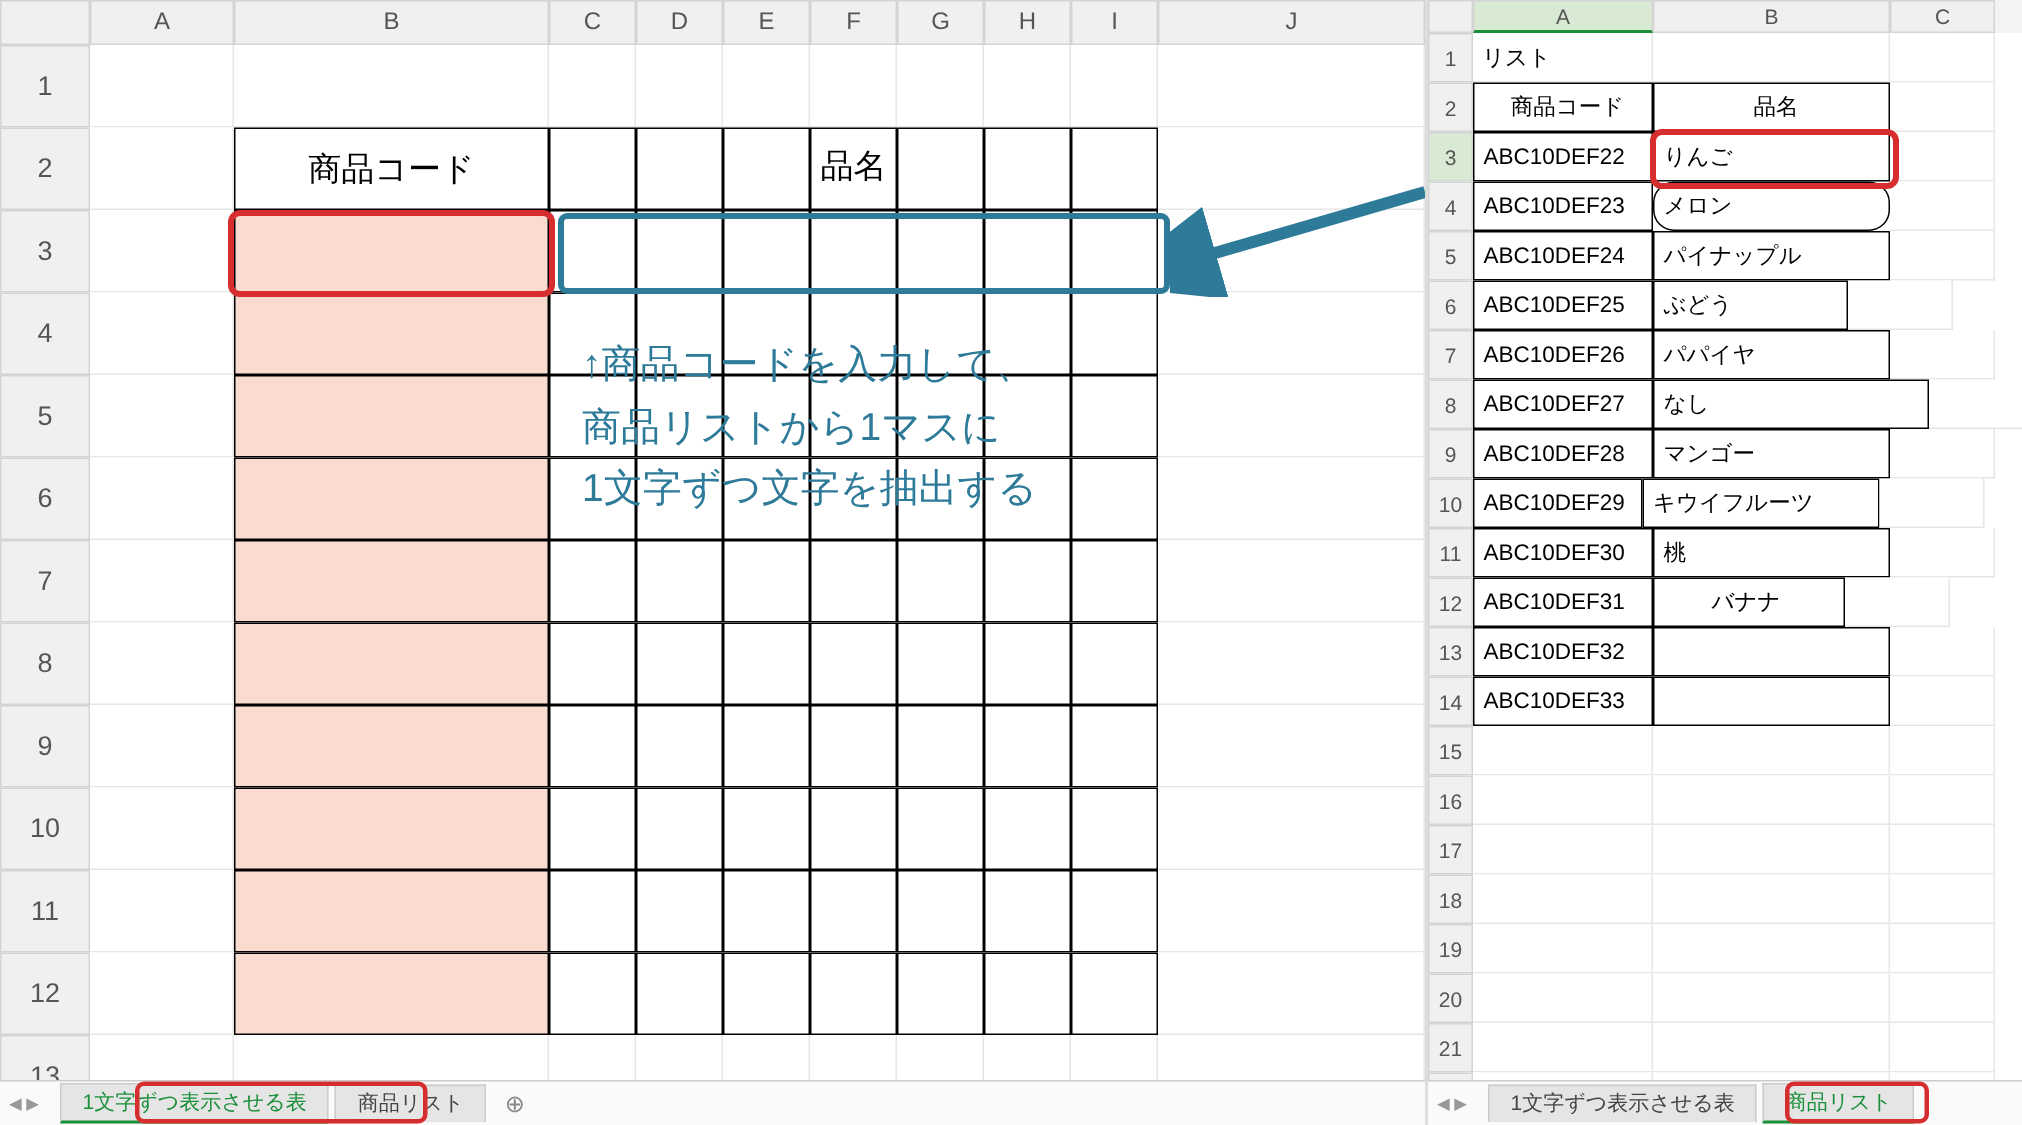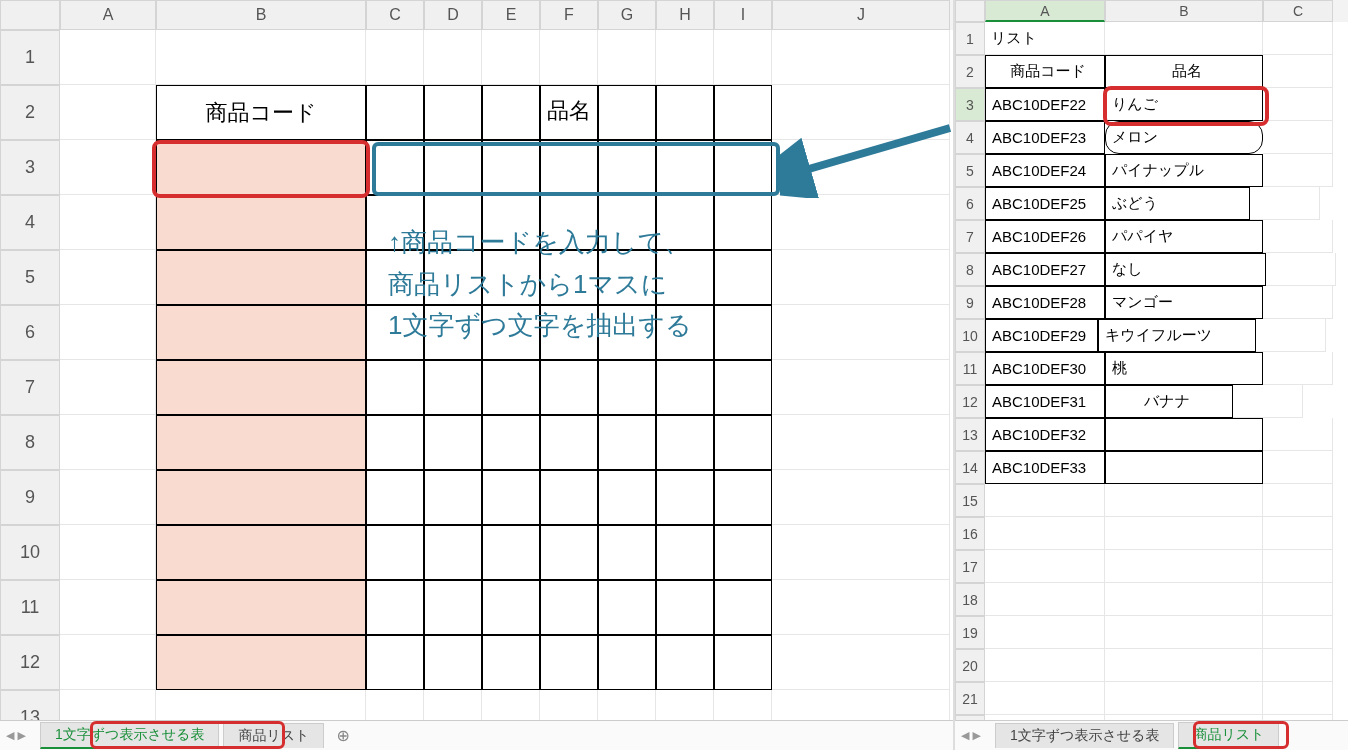--- a/index.html
+++ b/index.html
@@ -391,33 +391,33 @@
         </div>
         <div class="row">
           <div class="row-head">5</div>
           <div class="cell b-all b-l" style="width: 120px;">ABC10DEF24</div>
           <div class="cell b-all b-r" style="width: 158px;">パイナップル</div>
           <div class="cell" style="width: 70px;"></div>
         </div>
         <div class="row">
           <div class="row-head">6</div>
           <div class="cell b-all b-l" style="width: 120px;">ABC10DEF25</div>
-          <div class="cell b-all b-r" style="width: 145px;">ぶどう</div>
+          <div class="cell b-all b-r" style="width: 130px;">ぶどう</div>
           <div class="cell" style="width: 70px;"></div>
         </div>
         <div class="row">
           <div class="row-head">7</div>
           <div class="cell b-all b-l" style="width: 120px;">ABC10DEF26</div>
           <div class="cell b-all b-r" style="width: 158px;">パパイヤ</div>
           <div class="cell" style="width: 70px;"></div>
         </div>
         <div class="row">
           <div class="row-head">8</div>
           <div class="cell b-all b-l" style="width: 120px;">ABC10DEF27</div>
-          <div class="cell b-all b-r" style="width: 161px;">なし</div>
+          <div class="cell b-all b-r" style="width: 184px;">なし</div>
           <div class="cell" style="width: 70px;"></div>
         </div>
         <div class="row">
           <div class="row-head">9</div>
           <div class="cell b-all b-l" style="width: 120px;">ABC10DEF28</div>
           <div class="cell b-all b-r" style="width: 158px;">マンゴー</div>
           <div class="cell" style="width: 70px;"></div>
         </div>
         <div class="row">
           <div class="row-head">10</div>

